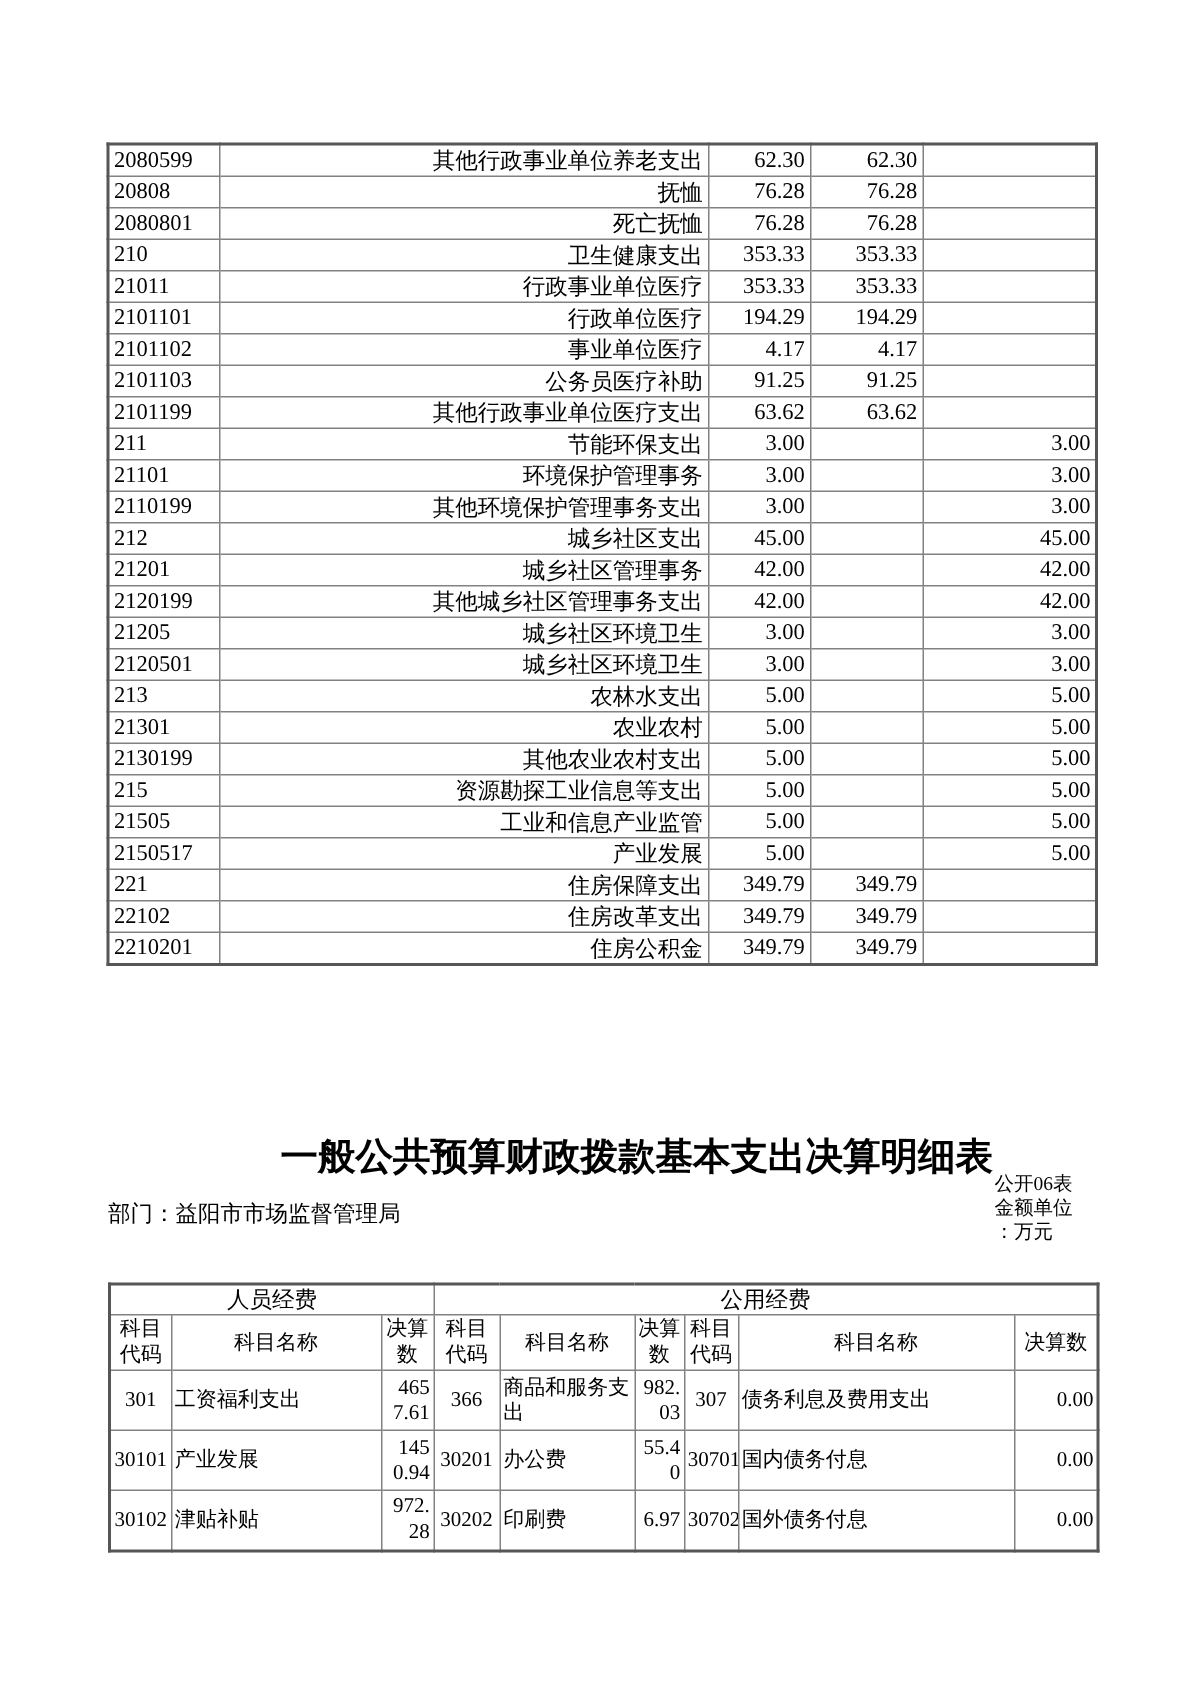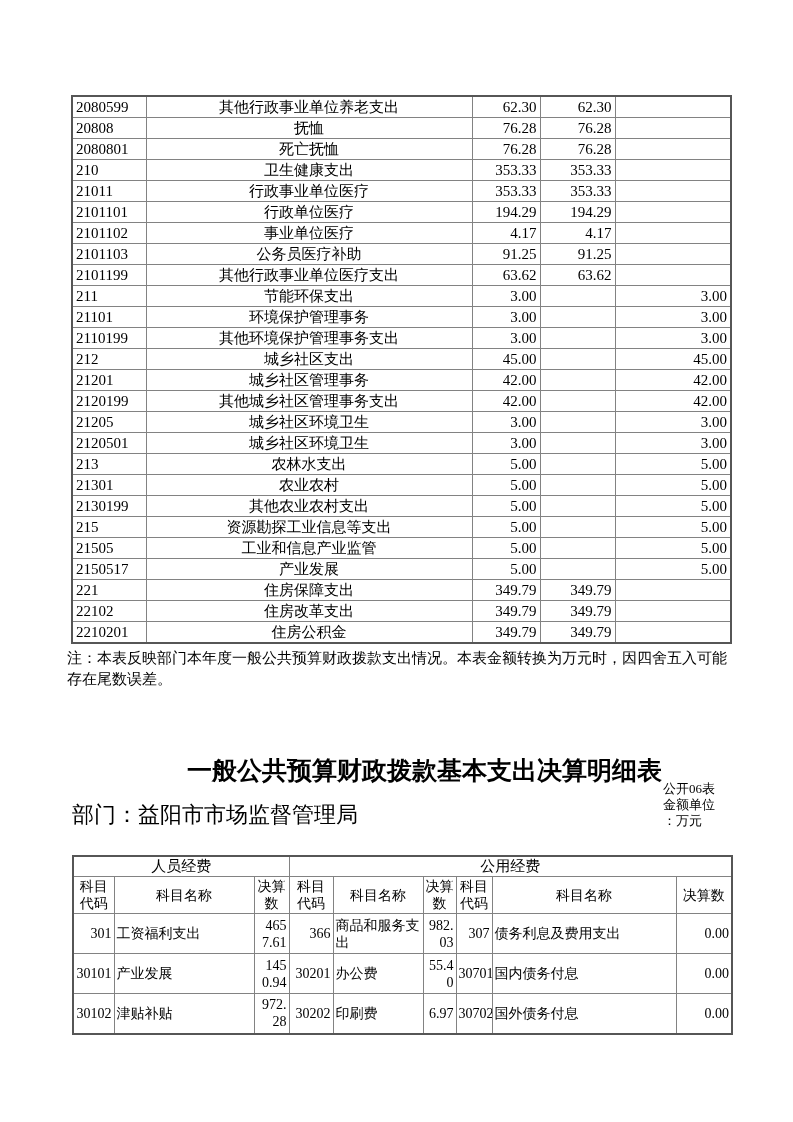--- a/index.html
+++ b/index.html
@@ -21,21 +21,21 @@
   #table1 td{
     border:1px solid #828282;
     height:20px;
     font-size:15px;
     padding:0 3px;
     overflow:hidden;
     white-space:nowrap;
     vertical-align:middle;
   }
   #table1 td.c-code{text-align:left;}
-  #table1 td.c-name{text-align:center;}
+  #table1 td.c-name{text-align:right;}
   #table1 td.num{text-align:right;}
 
   
   .note{
     position:absolute;left:67px;top:648px;width:666px;
     font-size:15px;line-height:21px;
     word-break:break-all;
   }
 
   
@@ -44,21 +44,21 @@
     text-align:center;
     font-size:25px;font-weight:bold;padding-left:28px;
   }
   .meta{
     position:absolute;left:663px;top:781px;width:58px;
     font-size:13px;line-height:16px;
     word-break:break-all;line-break:anywhere;
   }
   .dept{
     position:absolute;left:72px;top:800px;
-    font-size:22px;
+    font-size:15px;
   }
 
   
   #table2{
     position:absolute;left:72px;top:839px;width:659px;
     border:2px solid #565656;
     margin-top:16px;
   }
   #table2 th,#table2 td{
     border:1px solid #828282;
@@ -66,21 +66,21 @@
     font-weight:normal;
     padding:1px 2px;
     overflow:hidden;
     vertical-align:middle;
   }
   #table2 tr.group-row{height:18px;}
   #table2 tr.group-row th{font-size:15px;text-align:center;padding:0;}
   #table2 tr.header-row{height:29px;}
   #table2 tr.header-row th{text-align:center;line-height:17px;word-break:break-all;}
   #table2 tr.data-row{height:40px;}
-  #table2 td.code{text-align:right;line-height:17px;}
+  #table2 td.code{text-align:center;line-height:17px;}
   #table2 td.name{text-align:left;word-break:break-all;line-height:17px;}
   #table2 td.amt{text-align:right;word-break:break-all;line-height:17px;}
 </style>
 </head>
 <body>
 
 <div class="page">
 
   <table id="table1">
     <colgroup>
@@ -269,21 +269,20 @@
         <tr>
           <td class="c-code">2210201</td>
           <td class="c-name">住房公积金</td>
           <td class="num">349.79</td>
           <td class="num">349.79</td>
           <td class="num"></td>
         </tr>
       </tbody>
   </table>
 
-  <div class="note">注：本表反映部门本年度一般公共预算财政拨款支出情况。本表金额转换为万元时，因四舍五入可能存在尾数误差。</div>
 
   <div class="doc-title">一般公共预算财政拨款基本支出决算明细表</div>
 
   <div class="meta">
     <div>公开06表</div>
     <div>金额单位：万元</div>
   </div>
 
   <div class="dept">部门：益阳市市场监督管理局</div>
 

